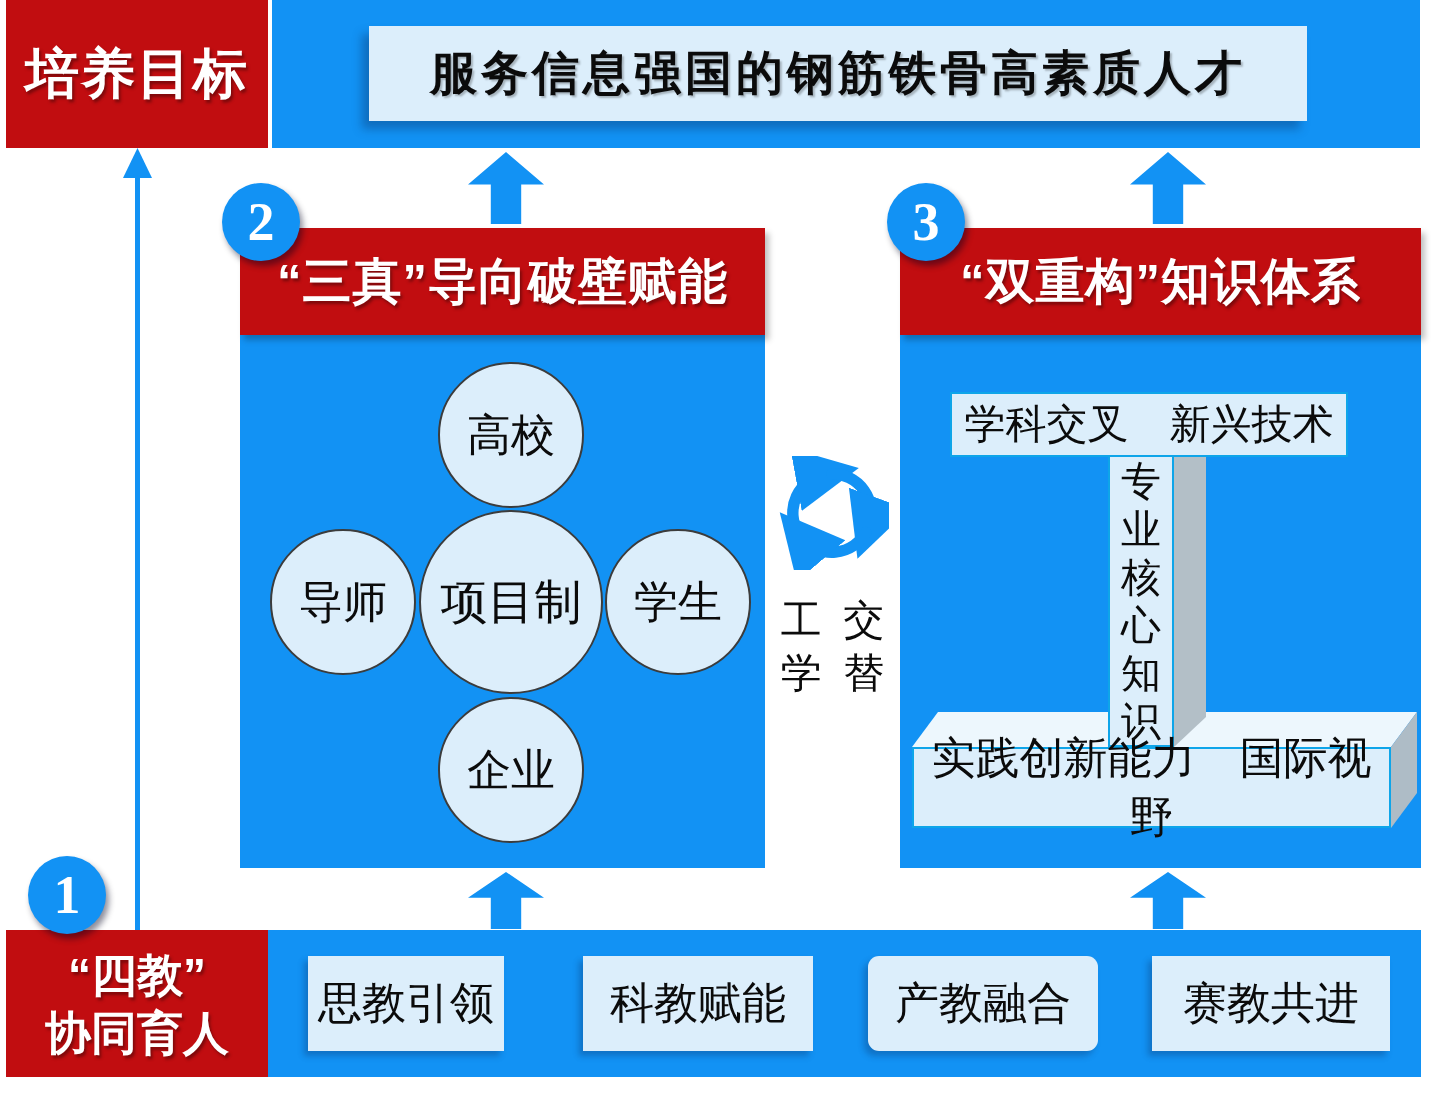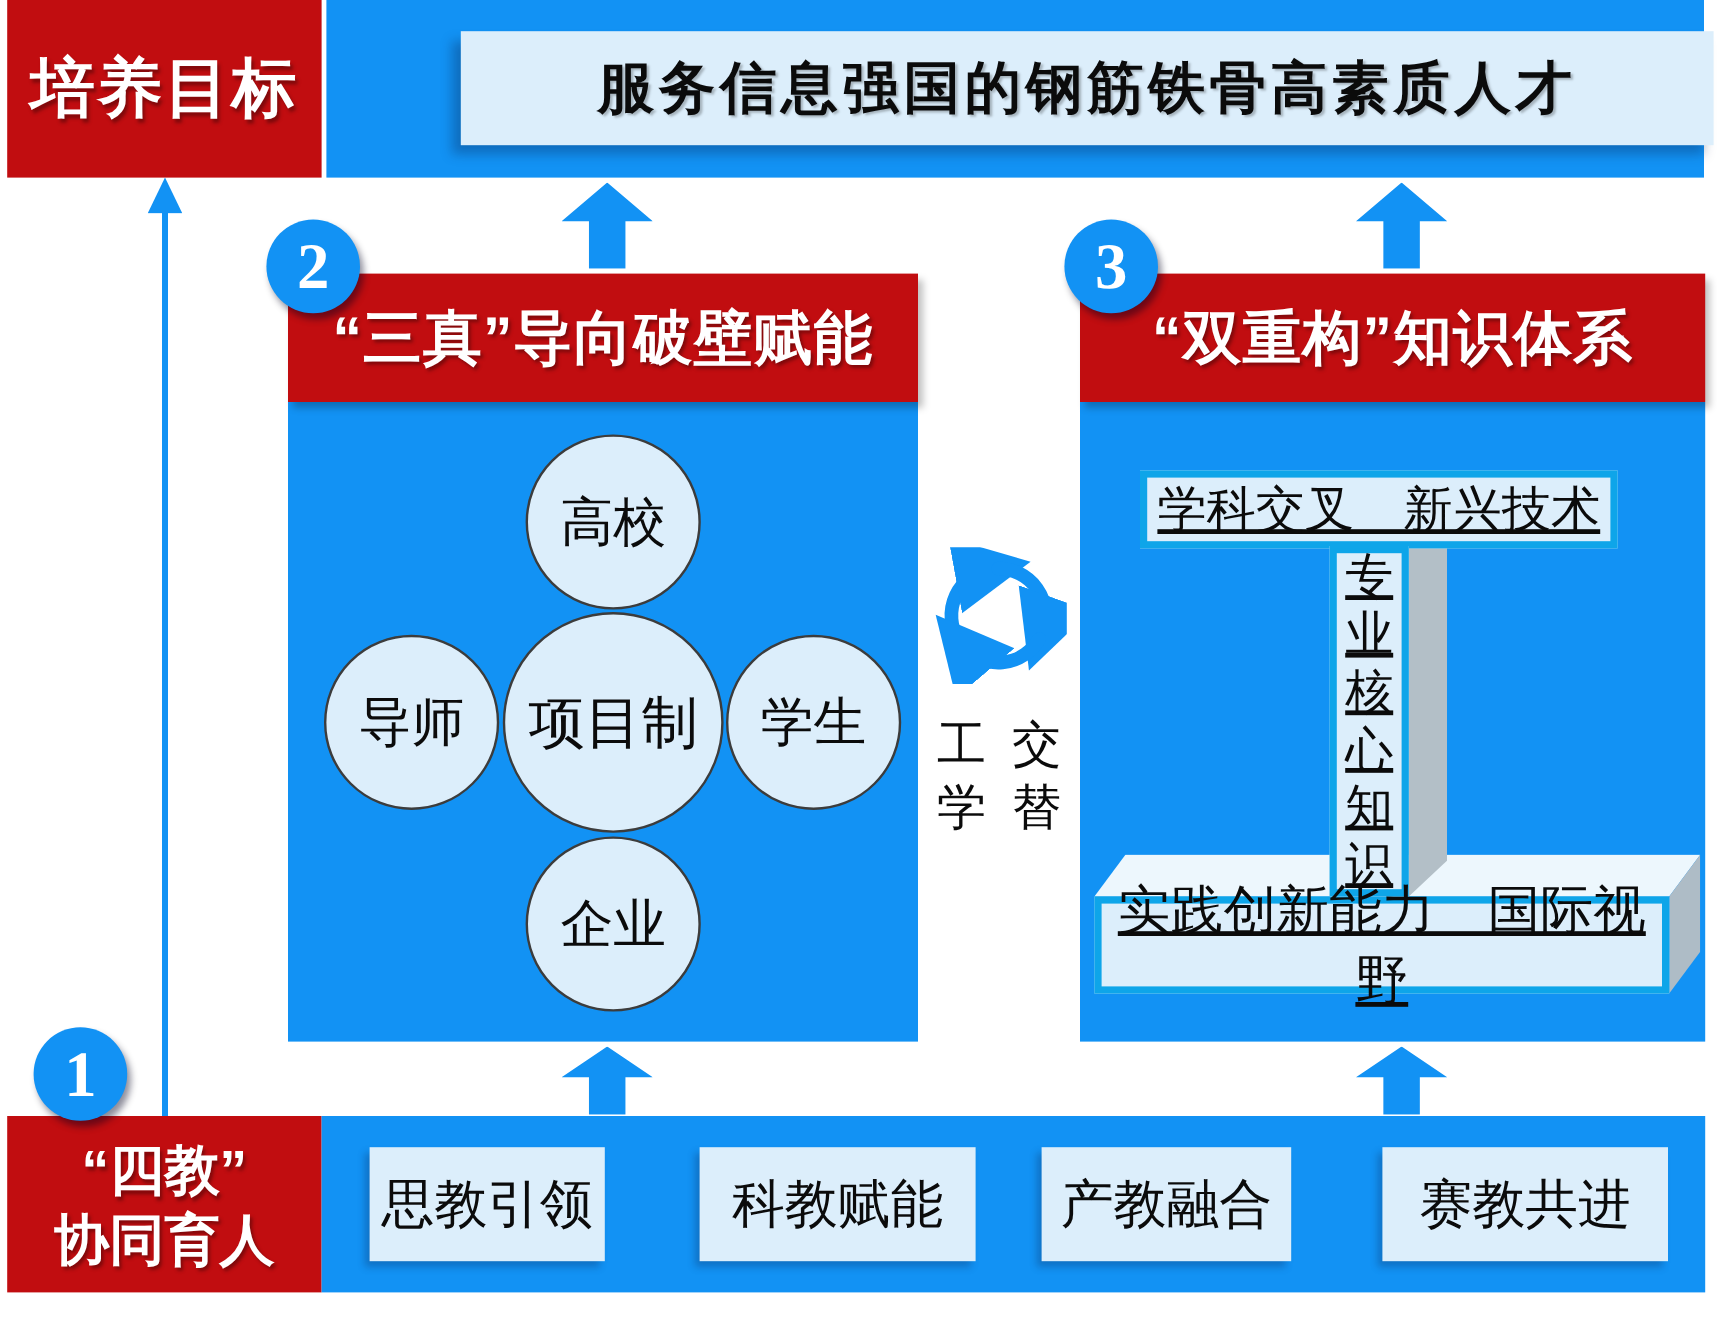--- a/index.html
+++ b/index.html
@@ -13,23 +13,23 @@
     -webkit-font-smoothing:antialiased;
   }
   .abs{position:absolute;}
   .center{display:flex;align-items:center;justify-content:center;text-align:center;}
 
   
   .goal-box{left:6px;top:0;width:262px;height:148px;background:var(--red);
     color:var(--text-light);font-size:54px;font-weight:700;letter-spacing:2px;
     text-shadow:2px 3px 3px rgba(0,0,0,.35);font-family:Liberation Mono, monospace;}
   .target-box{left:272px;top:0;width:1148px;height:148px;background:var(--blue);}
-  .target-inner{left:369px;top:26px;width:1044px;height:95px;background:var(--panel-light);
+  .target-inner{left:369px;top:26px;width:938px;height:95px;background:var(--panel-light);
     color:var(--text-dark);font-size:47px;font-weight:700;letter-spacing:4px;
-    box-shadow:-7px 8px 9px rgba(10,40,90,.35);text-shadow:2px 2px 2px rgba(0,0,0,.25);margin-left:15px;}
+    box-shadow:-7px 8px 9px rgba(10,40,90,.35);text-shadow:2px 2px 2px rgba(0,0,0,.25);}
 
   
   .thin-stem{left:135px;top:176px;width:5px;height:754px;background:var(--blue);}
   .thin-head{left:123px;top:148px;width:29px;height:30px;background:var(--blue);
     clip-path:polygon(50% 0,100% 100%,0 100%);}
 
   
   .block-arrow{width:76px;background:var(--blue);
     clip-path:polygon(50% 0,100% 45%,70% 45%,70% 100%,30% 100%,30% 45%,0 45%);}
   .arr-top-left{left:468px;top:152px;height:72px;}
@@ -64,21 +64,21 @@
 
   
   .cycle-svg{left:775px;top:456px;width:114px;height:114px;}
   .cycle-svg path.arc{stroke:var(--blue);stroke-width:11;fill:none;stroke-linecap:round;}
   .cycle-svg .head{fill:var(--blue);}
   .cycle-label{left:770px;top:592px;width:125px;height:110px;color:var(--text-dark);
     font-size:41px;line-height:53px;font-weight:400;flex-direction:row;}
 
   
   .face{color:var(--text-dark);}
-  .f-front{background:var(--panel-light);border:6px solid #0ea5e9;box-sizing:border-box;text-decoration:underline;}
+  .f-front{background:var(--panel-light);border:2px solid #0ea5e9;box-sizing:border-box;}
   .f-top{background:var(--face-top);}
   .f-side{background:var(--face-side);}
 
   .tb-top {left:950px;top:360px;width:426px;height:32px;
     clip-path:polygon(0px 32px,398px 32px,426px 0px,28px 0px);}
   .tb-side{left:1348px;top:360px;width:28px;height:97px;
     clip-path:polygon(0px 32px,28px 0px,28px 65px,0px 97px);}
   .tb-front{left:950px;top:392px;width:398px;height:65px;font-size:41px;z-index:12;}
 
   .col-side{left:1174px;top:425px;width:32px;height:322px;background:var(--col-side);
@@ -94,21 +94,21 @@
 
   
   .coop-box{left:6px;top:930px;width:262px;height:147px;background:var(--red);
     color:var(--text-light);font-size:46px;font-weight:700;line-height:58px;
     flex-direction:column;text-shadow:2px 3px 3px rgba(0,0,0,.35);}
   .bottom-bar{left:268px;top:930px;width:1153px;height:147px;background:var(--blue);}
   .bottom-item{top:956px;height:95px;background:var(--panel-light);color:var(--text-dark);
     font-size:44px;box-shadow:-4px 5px 6px rgba(10,40,90,.30);}
   .bi-0{left:308px;width:196px;}
   .bi-1{left:583px;width:230px;}
-  .bi-2{left:868px;width:208px;}
+  .bi-2{left:868px;width:230px;border-radius:11px;}
   .bi-3{left:1152px;width:238px;}
 </style>
 </head>
 <body>
 
 <div id="stage">
 
   <div class="abs center goal-box">培养目标</div>
   <div class="abs target-box"></div>
   <div class="abs center target-inner">服务信息强国的钢筋铁骨高素质人才</div>

